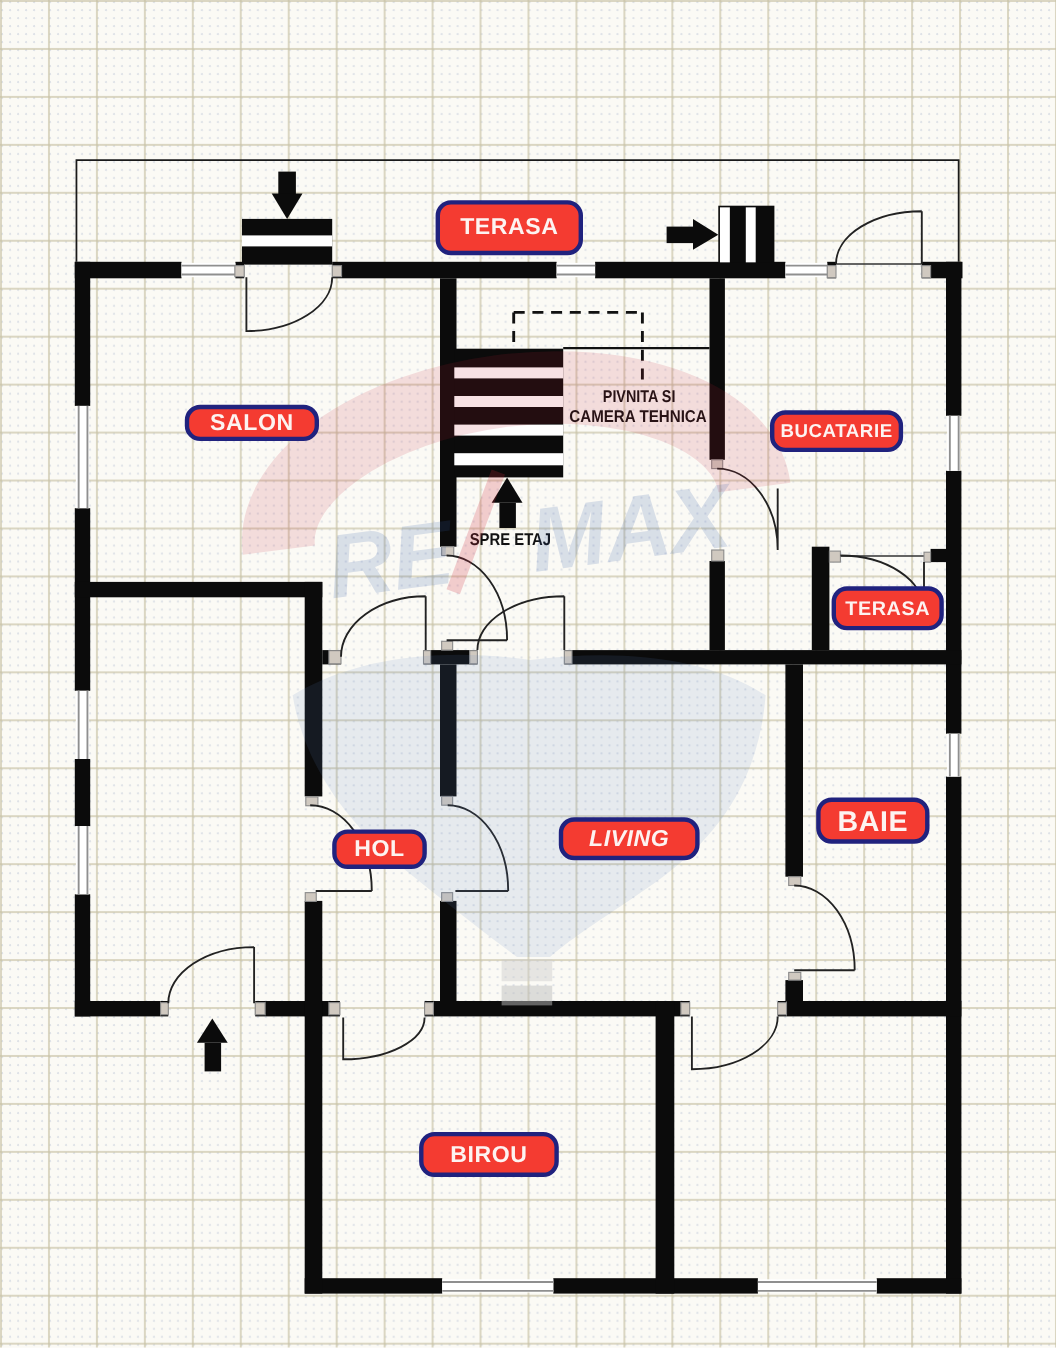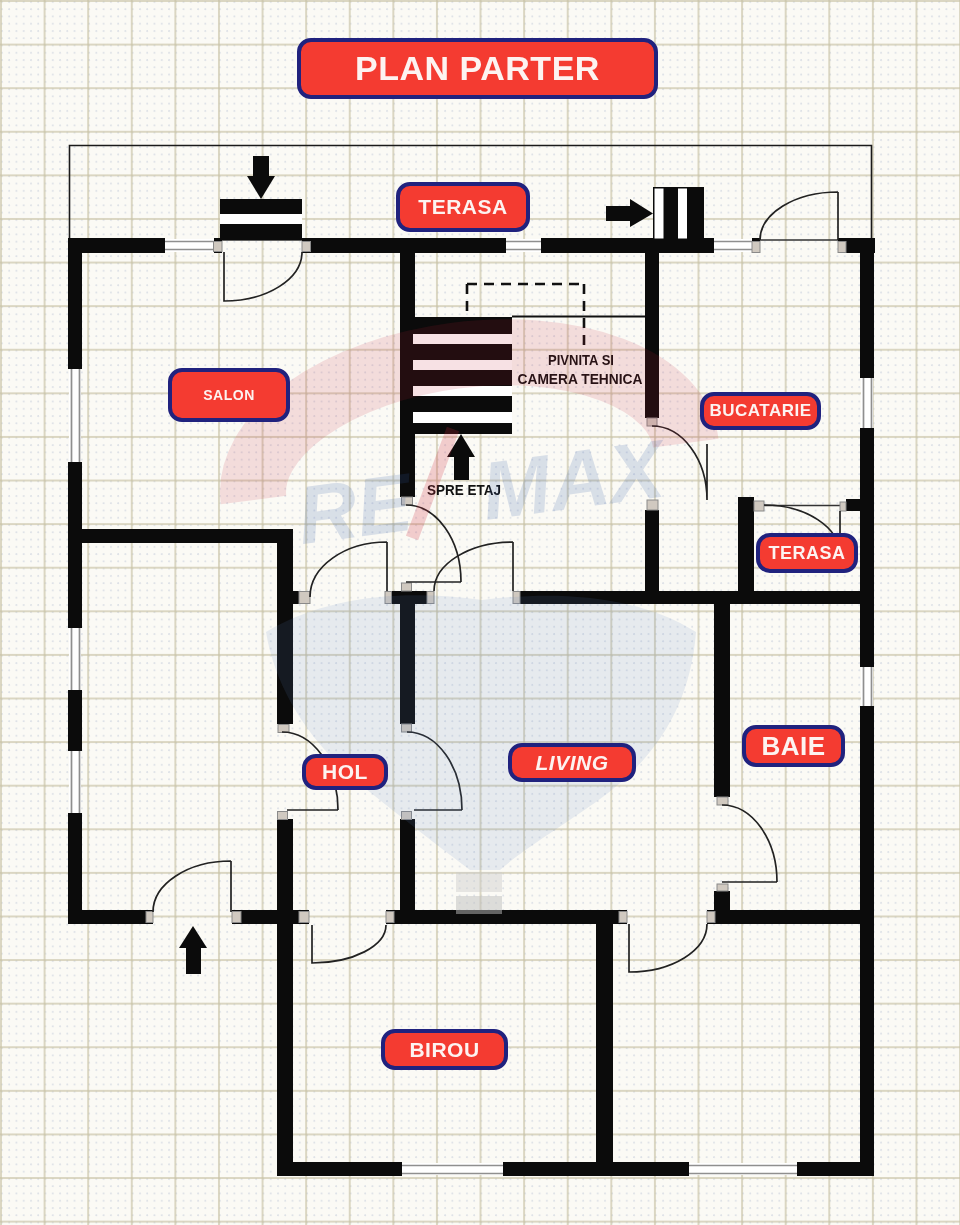--- a/index.html
+++ b/index.html
@@ -269,27 +269,26 @@
     </g>
 
     <path d="M266,632 C330,594 410,590 482,600 C560,590 640,596 696,632 C690,710 652,762 596,802 C556,830 520,852 500,870 L470,870 C438,846 402,818 360,784 C312,744 276,692 266,632 Z" fill="rgba(90,130,190,0.13)"></path>
 
     <g>
       <rect x="456" y="872" width="46" height="20" fill="rgba(205,205,205,0.45)"></rect>
       <rect x="456" y="896" width="46" height="18" fill="rgba(190,190,190,0.5)"></rect>
     </g>
   </svg>
 
-  <div class="lbl" style="left:297px;top:38px;width:361px;height:61px;font-size:34px;">PLAN PARTER</div>
 
   <div class="lbl" style="left:396px;top:162px;width:134px;height:50px;font-size:21px;margin-top:20px;">TERASA</div>
 
-  <div class="lbl" style="left:168px;top:368px;width:122px;height:54px;font-size:14px;text-align:right;">SALON</div>
-
-  <div class="lbl" style="left:700px;top:373px;width:121px;height:38px;font-size:17px;margin-top:19px;">BUCATARIE</div>
+  <div class="lbl" style="left:168px;top:368px;width:122px;height:33px;font-size:21px;text-align:right;">SALON</div>
+
+  <div class="lbl" style="left:700px;top:373px;width:121px;height:38px;font-size:17px;">BUCATARIE</div>
 
   <div class="lbl" style="left:756px;top:533px;width:102px;height:40px;font-size:18px;">TERASA</div>
 
 
   <div class="lbl" style="left:302px;top:754px;width:86px;height:36px;font-size:21px;">HOL</div>
 
   <div class="lbl" style="left:508px;top:743px;width:128px;height:39px;font-size:21px;font-style:italic;">LIVING</div>
 
   <div class="lbl" style="left:742px;top:725px;width:103px;height:42px;font-size:26px;">BAIE</div>
 

